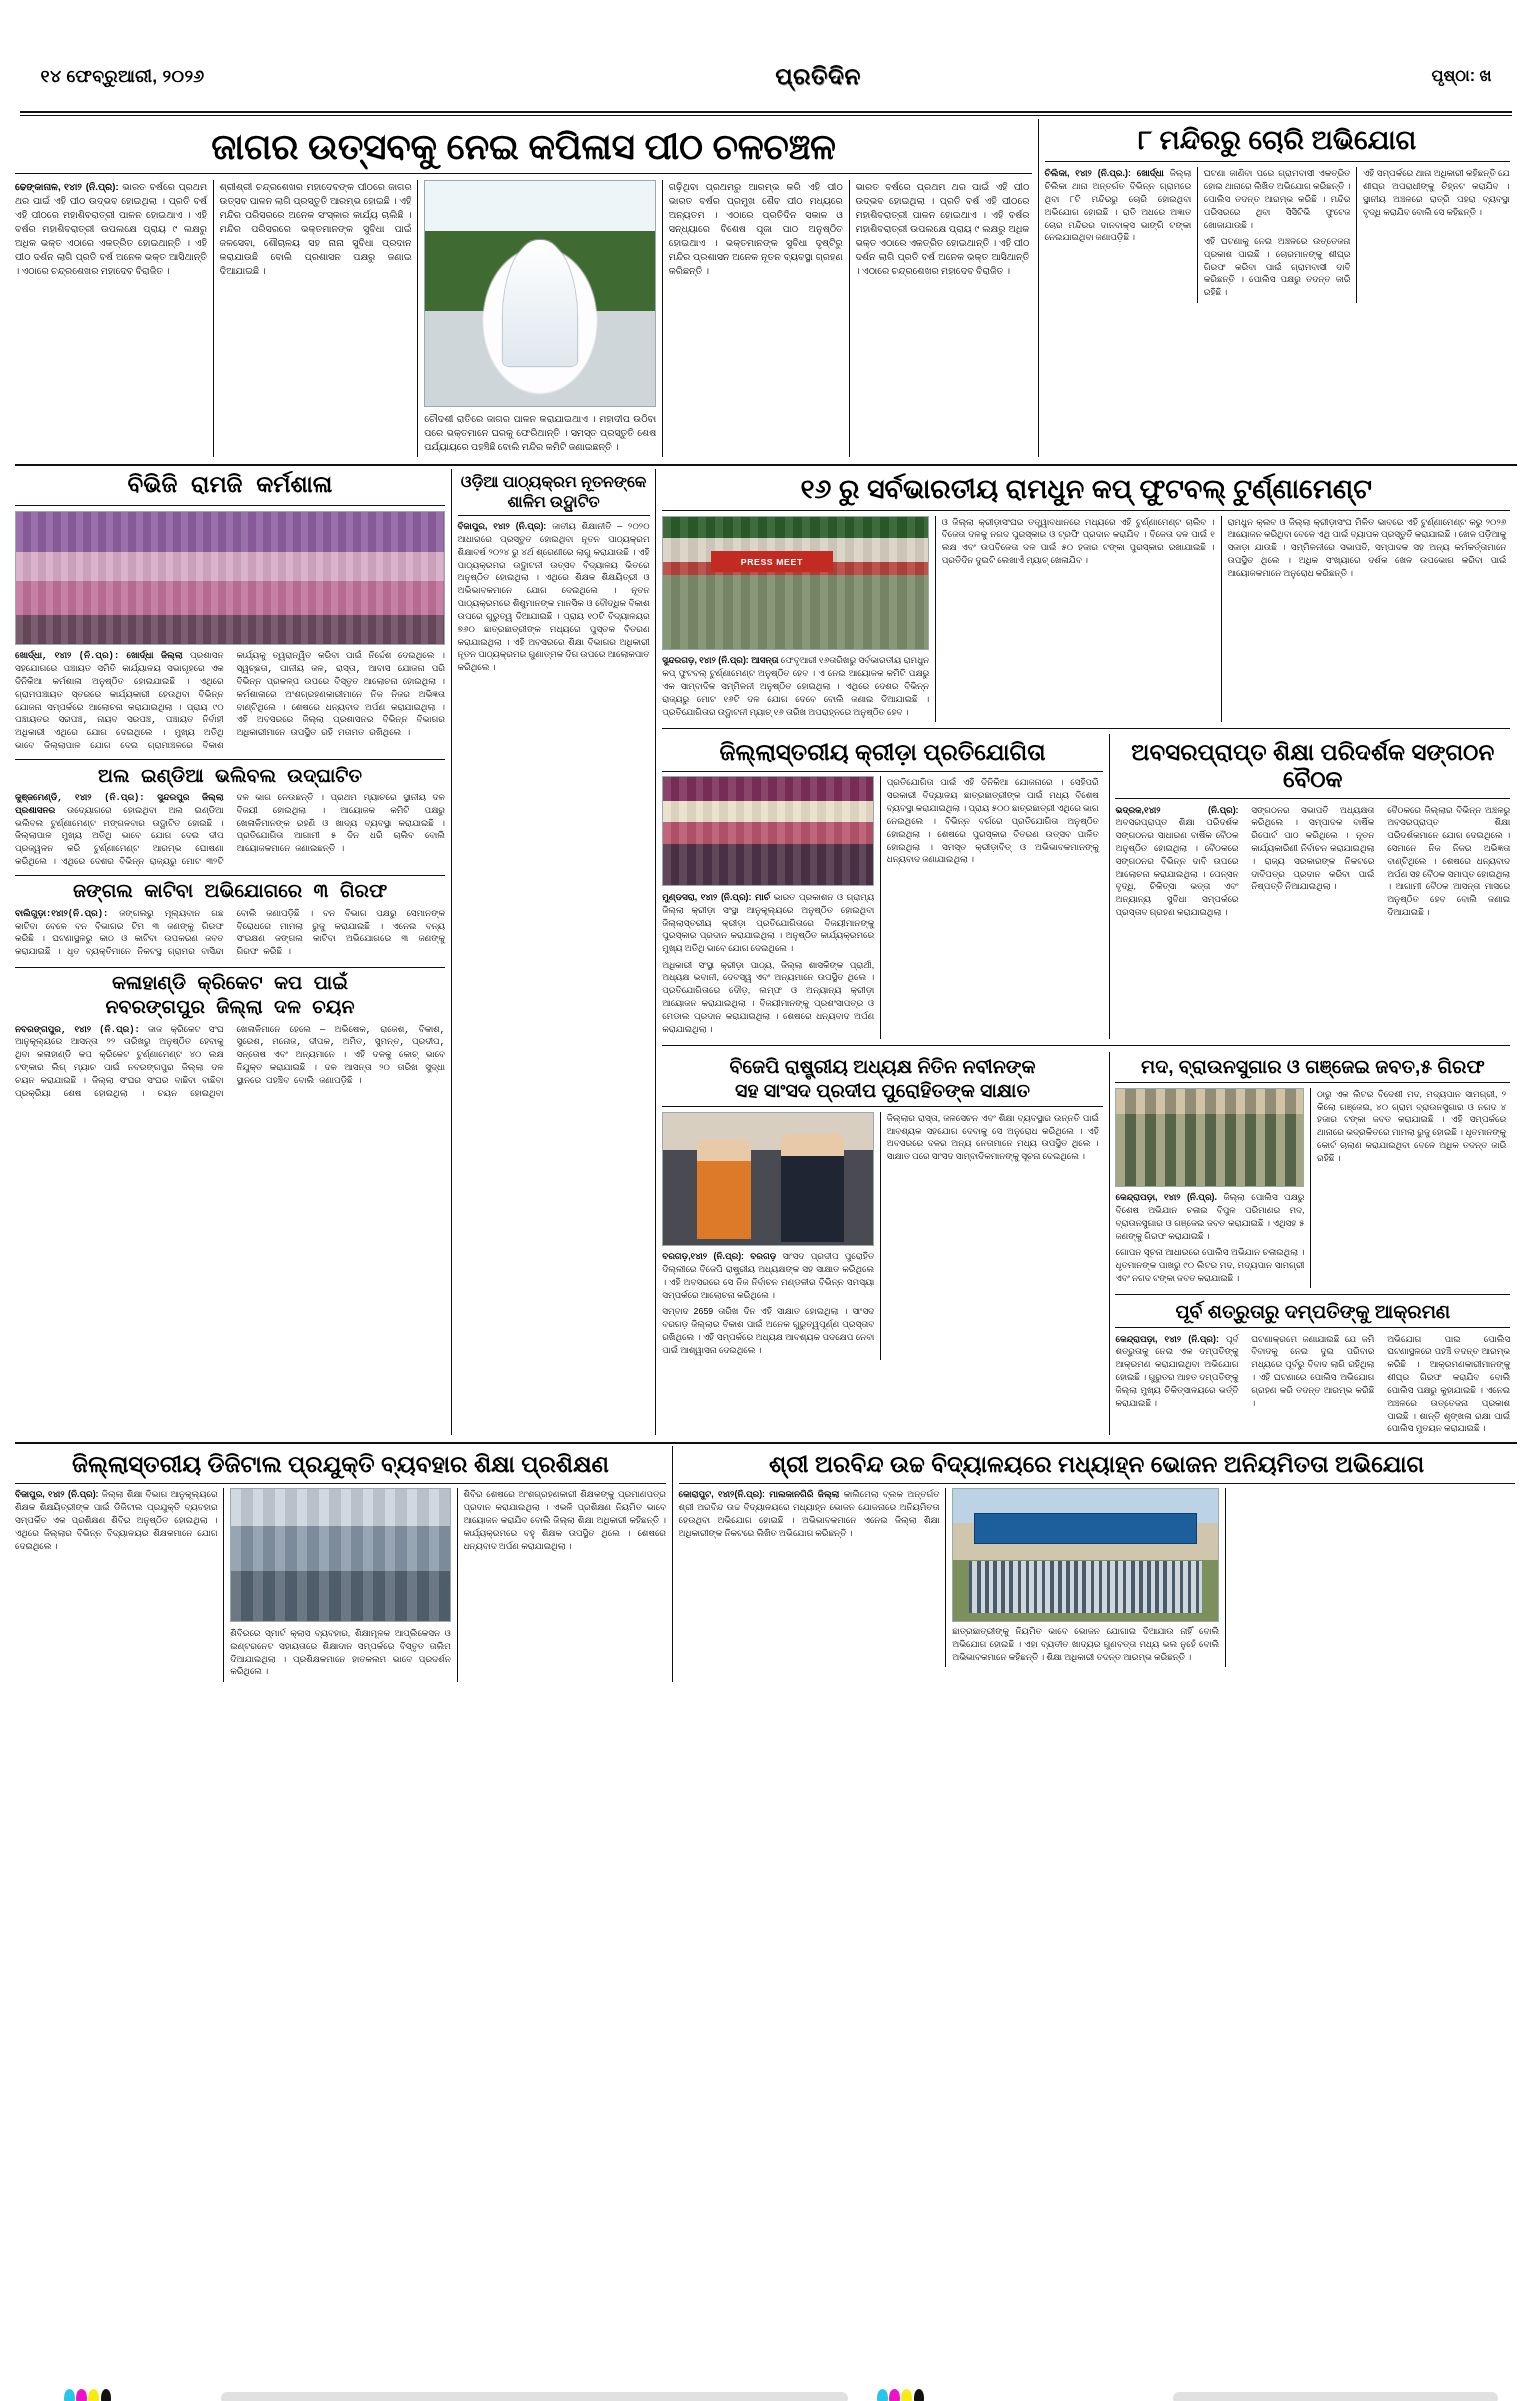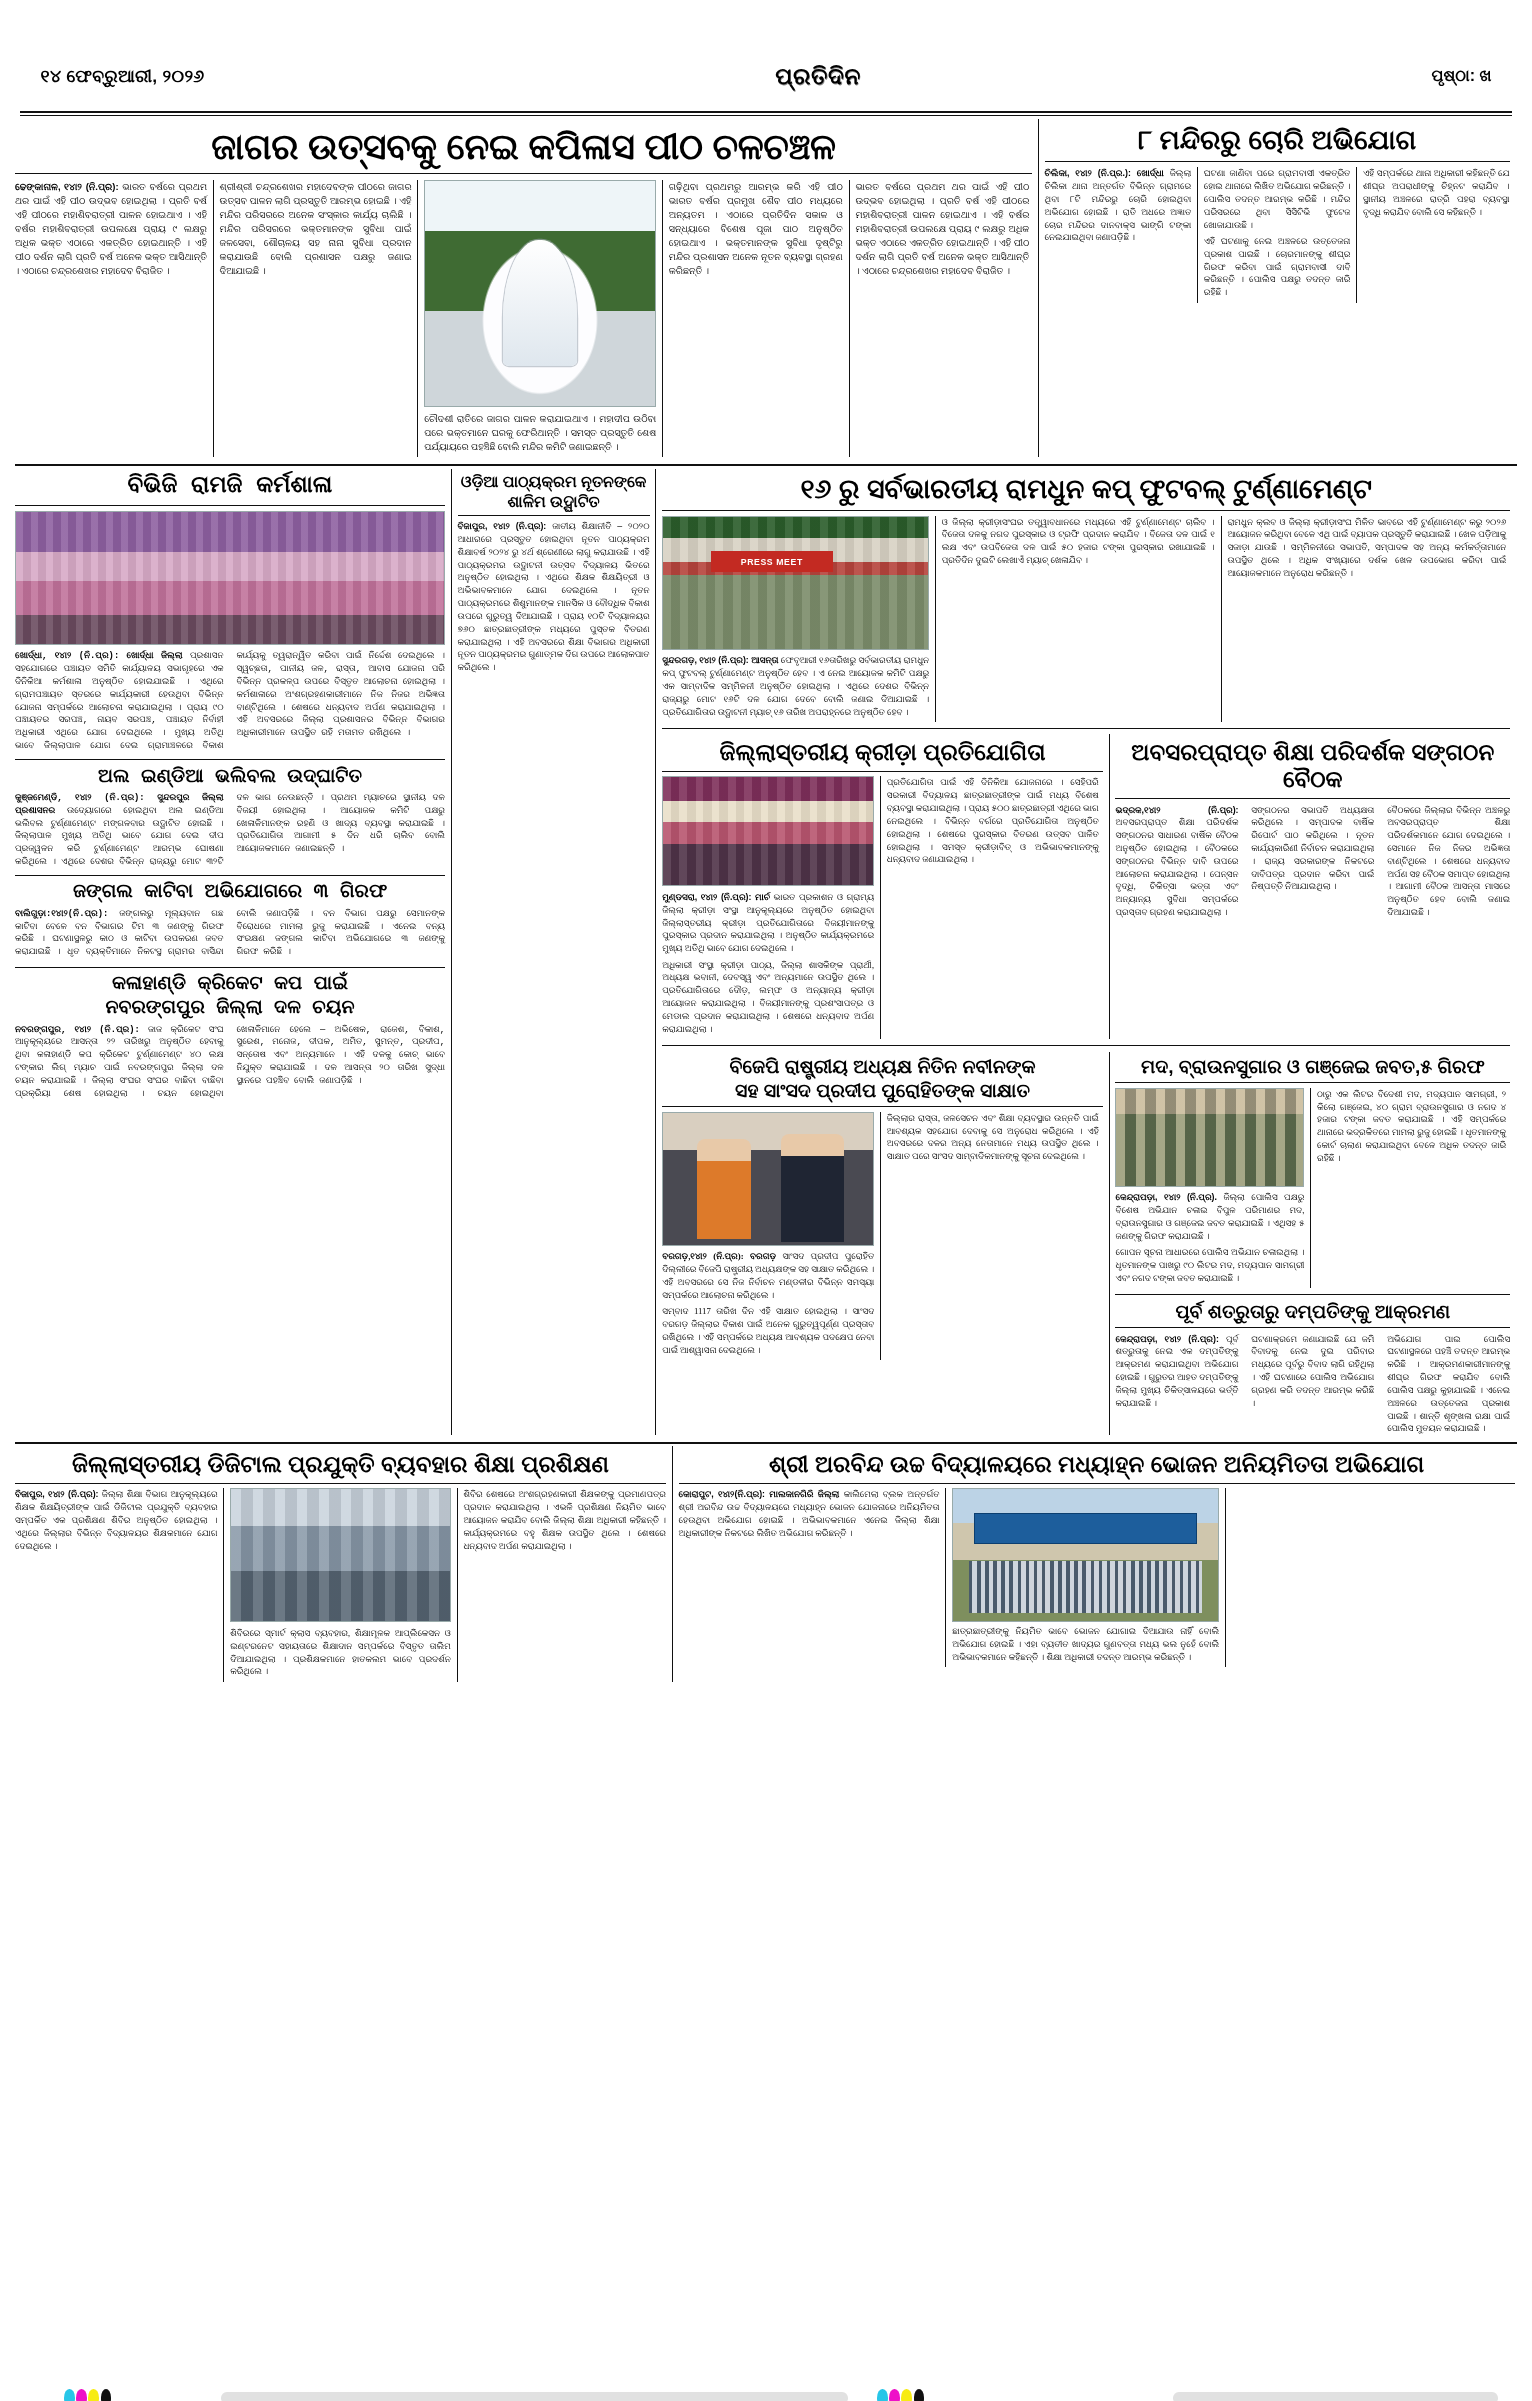--- a/index.html
+++ b/index.html
@@ -327,26 +327,26 @@
       </div>
 
       <div class="hsep"></div>
 
       <div class="row">
         <div style="width:441px;">
           <h3 class="hl-md ctr">ବିଜେପି ରାଷ୍ଟ୍ରୀୟ ଅଧ୍ୟକ୍ଷ ନିତିନ ନବୀନଙ୍କ</h3>
           <h3 class="hl-md ctr" style="margin-top:-2.3px;">ସହ ସାଂସଦ ପ୍ରଦୀପ ପୁରୋହିତଙ୍କ ସାକ୍ଷାତ</h3>
           <div class="rule-thin" style="margin-bottom:4.6px;"></div>
           <div class="row">
-            <div style="width:212px;font-family:Liberation Serif, serif;">
+            <div style="width:212px;">
               <div class="photo ph-handshake" style="height:134px;"></div>
               <div class="body-txt sm" style="margin-top:4.6px;">
                 <p><b>ବରଗଡ଼,୧୪୲୨ (ନି.ପ୍ର): ବରଗଡ଼</b>
                    <span>ସାଂସଦ ପ୍ରଦୀପ ପୁରୋହିତ ଦିଲ୍ଲୀରେ ବିଜେପି ରାଷ୍ଟ୍ରୀୟ ଅଧ୍ୟକ୍ଷଙ୍କ ସହ ସାକ୍ଷାତ କରିଥିଲେ । ଏହି ଅବସରରେ ସେ ନିଜ ନିର୍ବାଚନ ମଣ୍ଡଳୀର ବିଭିନ୍ନ ସମସ୍ୟା ସମ୍ପର୍କରେ ଆଲୋଚନା କରିଥିଲେ ।</span></p>
-                <p>ସମ୍ବାଦ 1117 ତାରିଖ ଦିନ ଏହି ସାକ୍ଷାତ ହୋଇଥିଲା । ସାଂସଦ ବରଗଡ଼ ଜିଲ୍ଲାର ବିକାଶ ପାଇଁ ଅନେକ ଗୁରୁତ୍ୱପୂର୍ଣ୍ଣ ପ୍ରସ୍ତାବ ରଖିଥିଲେ । ଏହି ସମ୍ପର୍କରେ ଅଧ୍ୟକ୍ଷ ଆବଶ୍ୟକ ପଦକ୍ଷେପ ନେବା ପାଇଁ ଆଶ୍ୱାସନା ଦେଇଥିଲେ ।</p>
+                <p>ସମ୍ବାଦ 2659 ତାରିଖ ଦିନ ଏହି ସାକ୍ଷାତ ହୋଇଥିଲା । ସାଂସଦ ବରଗଡ଼ ଜିଲ୍ଲାର ବିକାଶ ପାଇଁ ଅନେକ ଗୁରୁତ୍ୱପୂର୍ଣ୍ଣ ପ୍ରସ୍ତାବ ରଖିଥିଲେ । ଏହି ସମ୍ପର୍କରେ ଅଧ୍ୟକ୍ଷ ଆବଶ୍ୟକ ପଦକ୍ଷେପ ନେବା ପାଇଁ ଆଶ୍ୱାସନା ଦେଇଥିଲେ ।</p>
               </div>
             </div>
             <div class="vsep"></div>
             <div style="width:212px;" class="body-txt sm">
               <p>ଜିଲ୍ଲାର ରାସ୍ତା, ଜଳସେଚନ ଏବଂ ଶିକ୍ଷା ବ୍ୟବସ୍ଥାର ଉନ୍ନତି ପାଇଁ ଆବଶ୍ୟକ ସହଯୋଗ ଦେବାକୁ ସେ ଅନୁରୋଧ କରିଥିଲେ । ଏହି ଅବସରରେ ଦଳର ଅନ୍ୟ ନେତାମାନେ ମଧ୍ୟ ଉପସ୍ଥିତ ଥିଲେ । ସାକ୍ଷାତ ପରେ ସାଂସଦ ସାମ୍ବାଦିକମାନଙ୍କୁ ସୂଚନା ଦେଇଥିଲେ ।</p>
             </div>
           </div>
         </div>
         <div class="vsep" style="border-left-width:1.7px;"></div>
         <div style="width:395px;">

